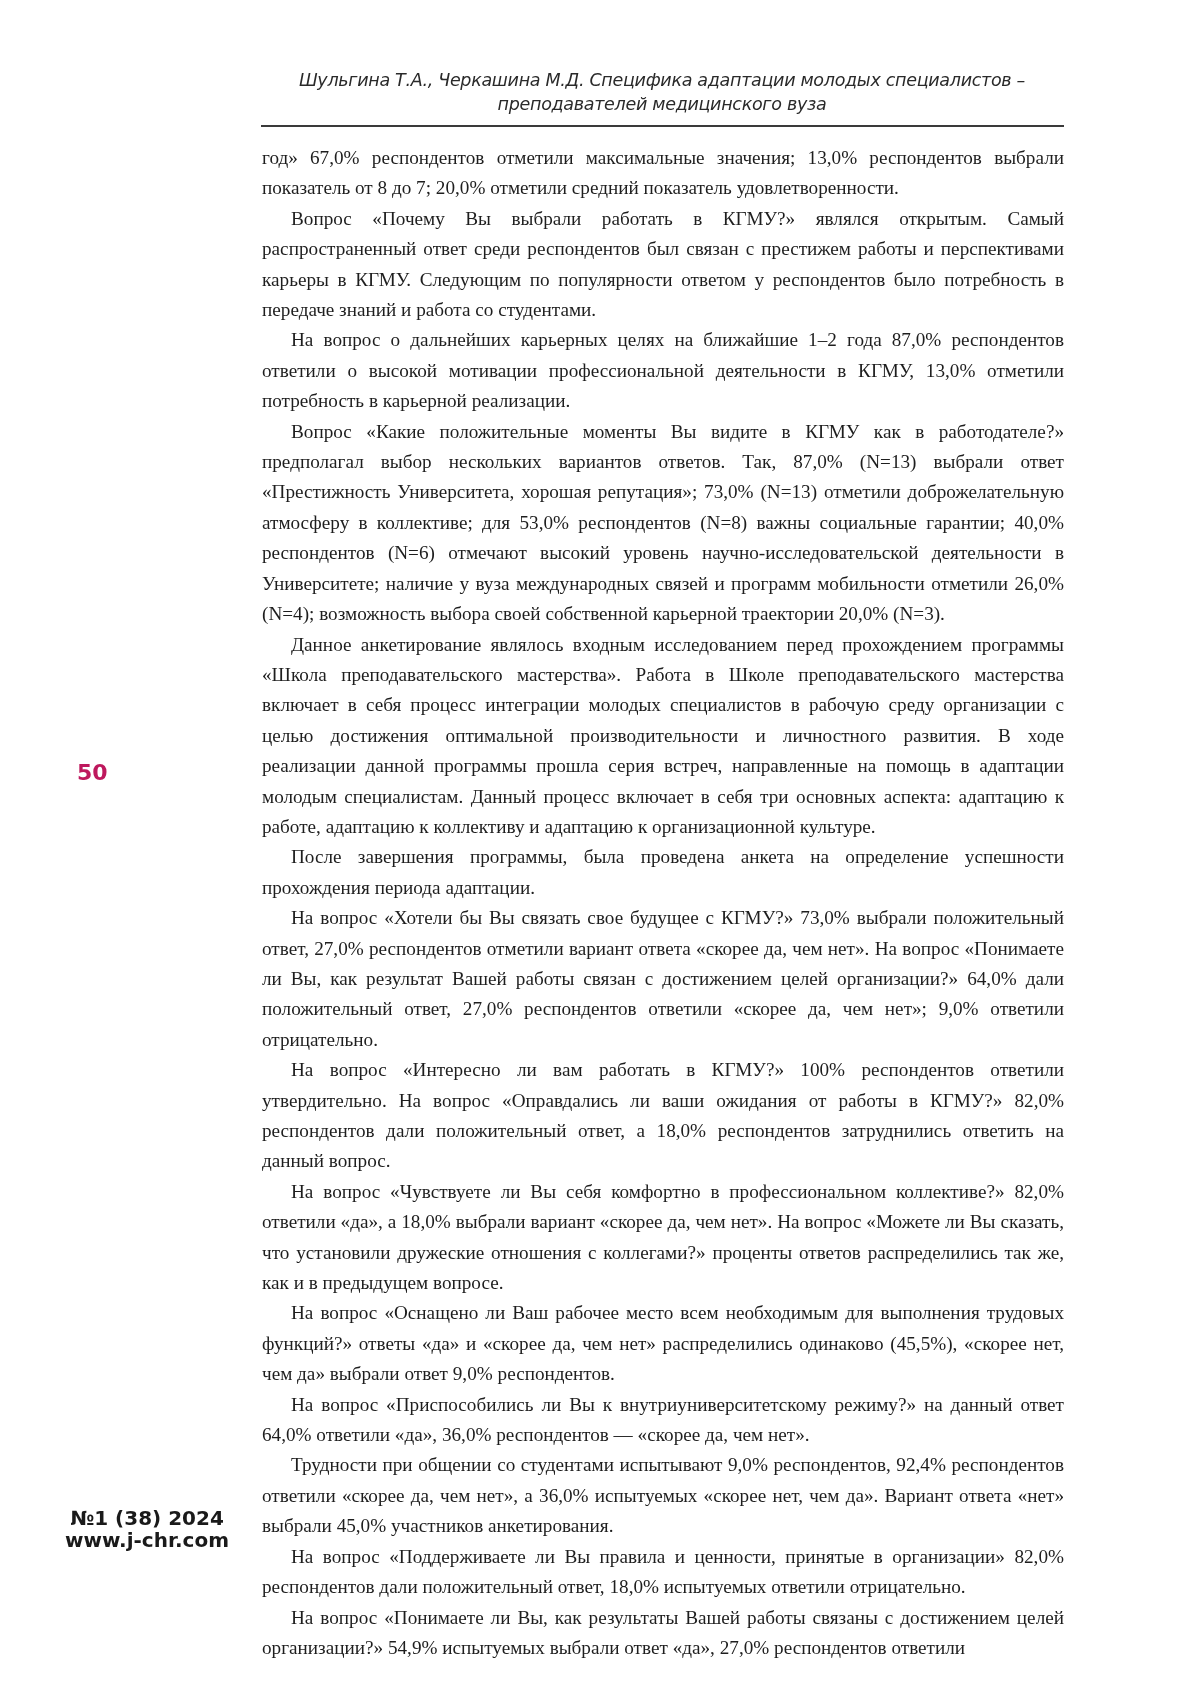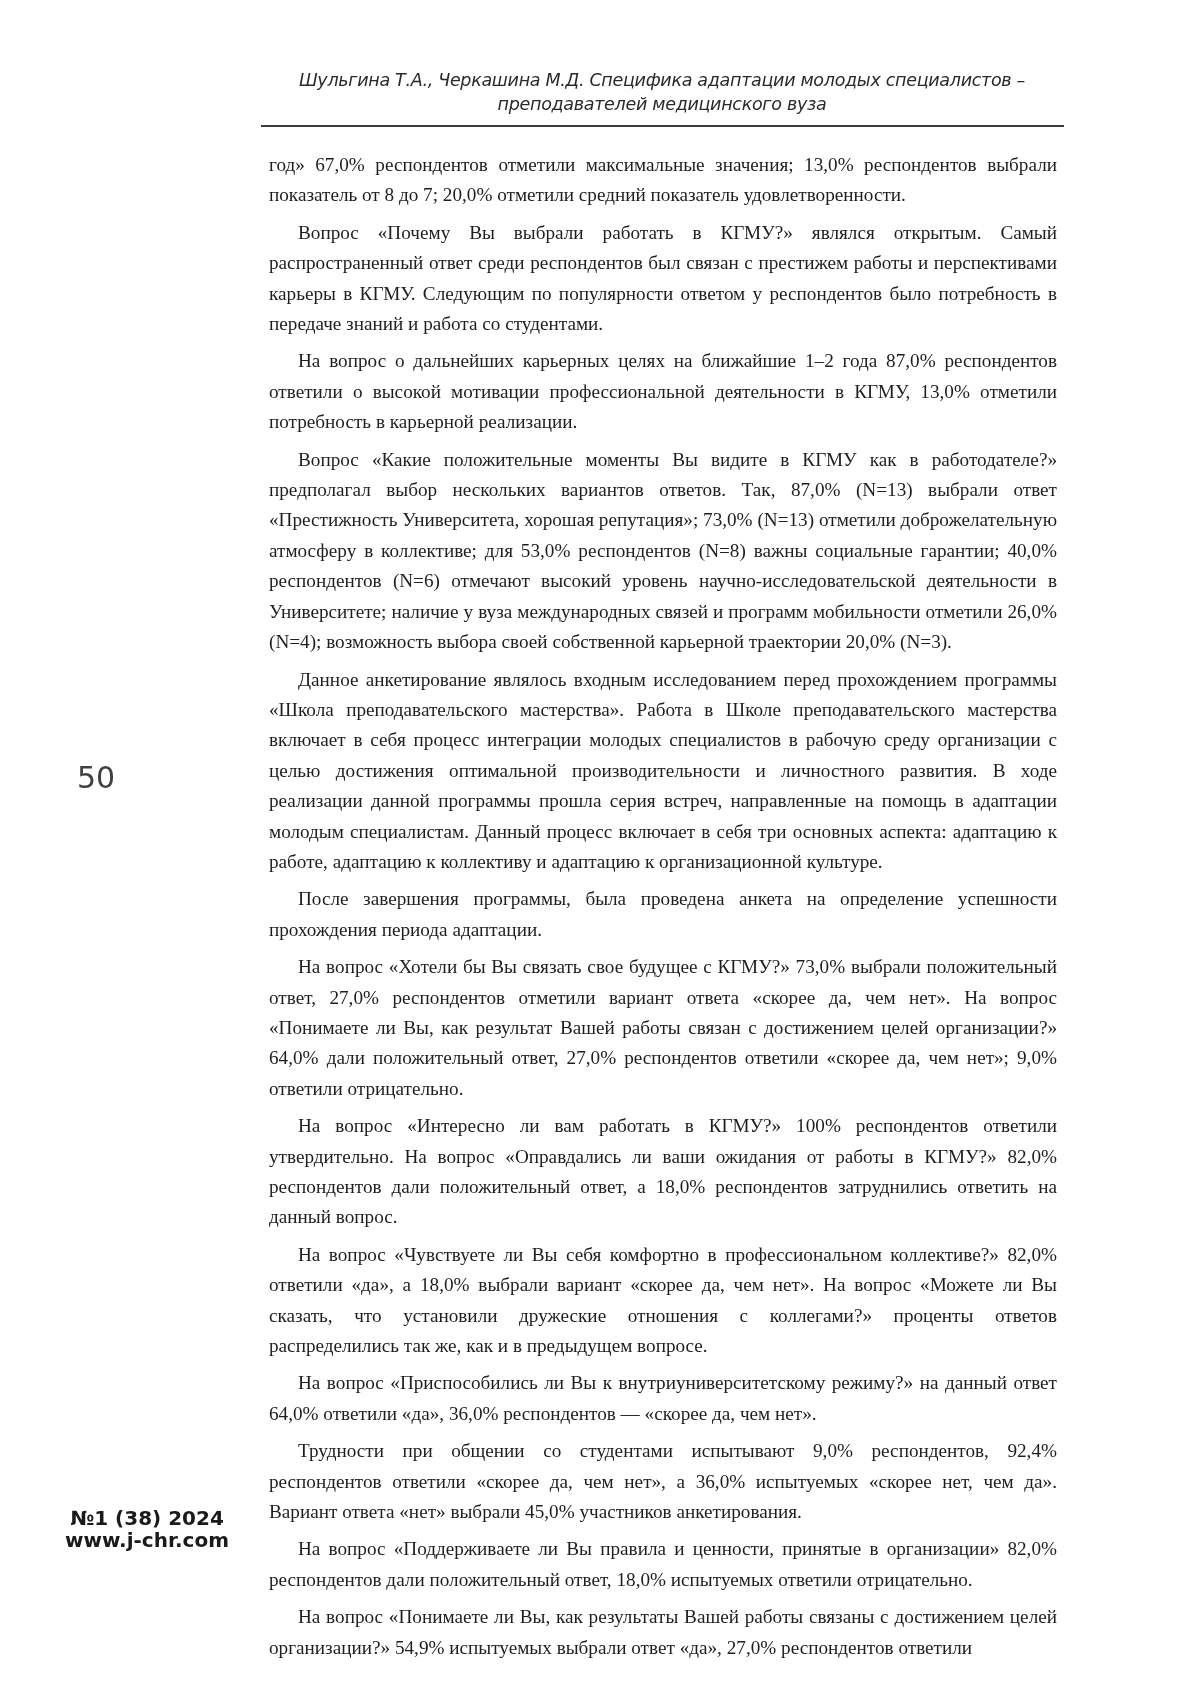--- a/index.html
+++ b/index.html
@@ -8,32 +8,32 @@
       position: absolute; left: 262px; top: 68px; width: 800px;
       text-align: center; font-family: "DejaVu Sans", sans-serif; font-style: italic;
       font-size: 17.5px; line-height: 24px; color: #2a2a2a; letter-spacing: -0.3px;
     }
     .header-rule {
       position: absolute; left: 261px; top: 125px; width: 803px; height: 0;
       border-top: 2px solid #3a3a3a;
     }
     .page-number {
       position: absolute; left: 77px; top: 760px;
-      font-family: "DejaVu Sans", sans-serif; font-size: 30px; color: #404040; font-weight: 400;
+      font-family: "DejaVu Sans", sans-serif; font-size: 22px; color: #be185d; font-weight: 700;
     }
     .journal-issue {
       position: absolute; left: 62px; top: 1507px; width: 170px; text-align: center;
       font-family: "DejaVu Sans", sans-serif; font-weight: bold; font-size: 20px; line-height: 22px; color: #1a1a1a;
     }
     .body-text {
       position: absolute; left: 262px; top: 143px; width: 802px;
       font-family: "Liberation Serif", serif; font-size: 19.2px; line-height: 30.4px; color: #1e1e1e;
       text-align: justify; hyphens: auto;
     }
-    .body-text p { margin: 7px; text-indent: 29px; }
+    .body-text p { margin: 0; text-indent: 29px; }
     .body-text p.first { text-indent: 0; }
   </style>
 </head>
 <body>
 
 <div class="running-header">Шульгина Т.А., Черкашина М.Д. Специфика адаптации молодых специалистов – преподавателей медицинского вуза</div>
 <div class="header-rule"></div>
 
 <div class="page-number">50</div>
 
@@ -45,17 +45,18 @@
 <div class="body-text" lang="ru">
   <p class="first">год» 67,0% респондентов отметили максимальные значения; 13,0% респондентов выбрали показатель от 8 до 7; 20,0% отметили средний показатель удовлетворенности.</p>
   <p>Вопрос «Почему Вы выбрали работать в КГМУ?» являлся открытым. Самый распространенный ответ среди респондентов был связан с престижем работы и перспективами карьеры в КГМУ. Следующим по популярности ответом у респондентов было потребность в передаче знаний и работа со студентами.</p>
   <p>На вопрос о дальнейших карьерных целях на ближайшие 1–2 года 87,0% респондентов ответили о высокой мотивации профессиональной деятельности в КГМУ, 13,0% отметили потребность в карьерной реализации.</p>
   <p>Вопрос «Какие положительные моменты Вы видите в КГМУ как в работодателе?» предполагал выбор нескольких вариантов ответов. Так, 87,0% (N=13) выбрали ответ «Престижность Университета, хорошая репутация»; 73,0% (N=13) отметили доброжелательную атмосферу в коллективе; для 53,0% респондентов (N=8) важны социальные гарантии; 40,0% респондентов (N=6) отмечают высокий уровень научно-исследовательской деятельности в Университете; наличие у вуза международных связей и программ мобильности отметили 26,0% (N=4); возможность выбора своей собственной карьерной траектории 20,0% (N=3).</p>
   <p>Данное анкетирование являлось входным исследованием перед прохождением программы «Школа преподавательского мастерства». Работа в Школе преподавательского мастерства включает в себя процесс интеграции молодых специалистов в рабочую среду организации с целью достижения оптимальной производительности и личностного развития. В ходе реализации данной программы прошла серия встреч, направленные на помощь в адаптации молодым специалистам. Данный процесс включает в себя три основных аспекта: адаптацию к работе, адаптацию к коллективу и адаптацию к организационной культуре.</p>
   <p>После завершения программы, была проведена анкета на определение успешности прохождения периода адаптации.</p>
   <p>На вопрос «Хотели бы Вы связать свое будущее с КГМУ?» 73,0% выбрали положительный ответ, 27,0% респондентов отметили вариант ответа «скорее да, чем нет». На вопрос «Понимаете ли Вы, как результат Вашей работы связан с достижением целей организации?» 64,0% дали положительный ответ, 27,0% респондентов ответили «скорее да, чем нет»; 9,0% ответили отрицательно.</p>
   <p>На вопрос «Интересно ли вам работать в КГМУ?» 100% респондентов ответили утвердительно. На вопрос «Оправдались ли ваши ожидания от работы в КГМУ?» 82,0% респондентов дали положительный ответ, а 18,0% респондентов затруднились ответить на данный вопрос.</p>
   <p>На вопрос «Чувствуете ли Вы себя комфортно в профессиональном коллективе?» 82,0% ответили «да», а 18,0% выбрали вариант «скорее да, чем нет». На вопрос «Можете ли Вы сказать, что установили дружеские отношения с коллегами?» проценты ответов распределились так же, как и в предыдущем вопросе.</p>
+  <p>На вопрос «Оснащено ли Ваш рабочее место всем необходимым для выполнения трудовых функций?» ответы «да» и «скорее да, чем нет» распределились одинаково (45,5%), «скорее нет, чем да» выбрали ответ 9,0% респондентов.</p>
   <p>На вопрос «Приспособились ли Вы к внутриуниверситетскому режиму?» на данный ответ 64,0% ответили «да», 36,0% респондентов — «скорее да, чем нет».</p>
   <p>Трудности при общении со студентами испытывают 9,0% респондентов, 92,4% респондентов ответили «скорее да, чем нет», а 36,0% испытуемых «скорее нет, чем да». Вариант ответа «нет» выбрали 45,0% участников анкетирования.</p>
   <p>На вопрос «Поддерживаете ли Вы правила и ценности, принятые в организации» 82,0% респондентов дали положительный ответ, 18,0% испытуемых ответили отрицательно.</p>
   <p>На вопрос «Понимаете ли Вы, как результаты Вашей работы связаны с достижением целей организации?» 54,9% испытуемых выбрали ответ «да», 27,0% респондентов ответили</p>
 </div>
 
 </body></html>

